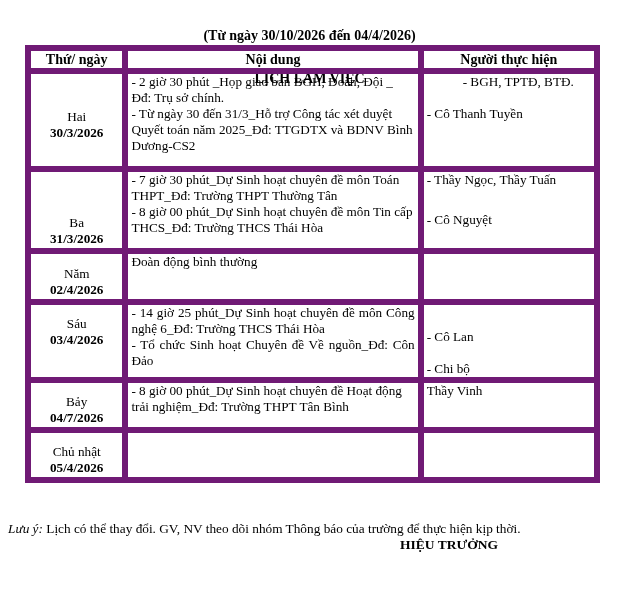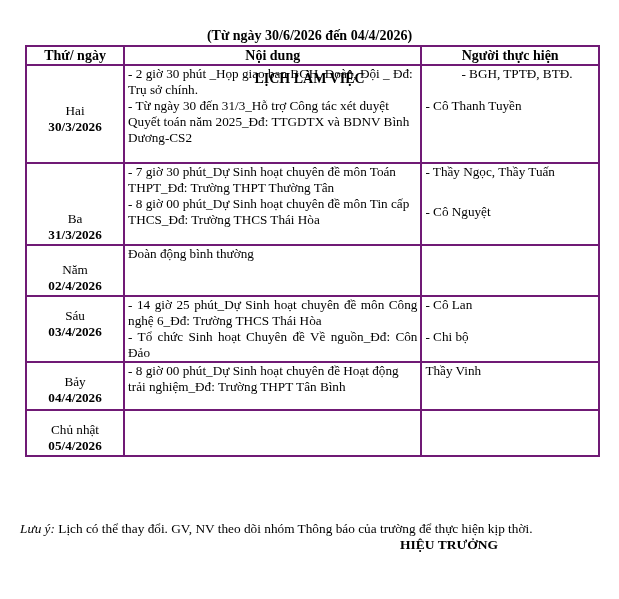--- a/index.html
+++ b/index.html
@@ -2,38 +2,38 @@
 <html><head>
 <meta charset="utf-8">
 <style>
   html, body { margin:0; padding:0; background:#ffffff; }
   body { width:619px; height:599px; position:relative; overflow:hidden;
          font-family:"Liberation Serif", "DejaVu Serif", serif; color:#000; }
   .title { position:absolute; left:0; width:619px; text-align:center; font-weight:bold; font-size:14px; line-height:15px; }
   .t1 { top:26px;margin-top:45px; }
   .t2 { top:28px; }
   table.sched { position:absolute; left:25px; top:45px; border-collapse:collapse; table-layout:fixed; width:575px; }
-  table.sched td, table.sched th { border:2px solid #701a75; font-size:13.2px; line-height:16px; vertical-align:top; padding:0 3px; }
+  table.sched td, table.sched th { border:6px solid #701a75; font-size:13.2px; line-height:16px; vertical-align:top; padding:0 3px; }
   table.sched th { font-weight:bold; text-align:center; height:17px; vertical-align:middle; font-size:14px; }
   .c1 { width:95px; } .c2 { width:288px; } .c3 { width:172px; }
   td.day { text-align:center; vertical-align:bottom !important; padding-bottom:1px !important; }
   td.day.top { vertical-align:top !important; }
   td.day .dname { display:block;margin-top:11px; }
   td.day .ddate { display:block; font-weight:bold; }
   .line { display:block; }
   .just { text-align:justify; }
-  .note { position:absolute; left:20px; top:521px; font-size:13.3px; line-height:16px; white-space:nowrap;text-align:center; }
+  .note { position:absolute; left:8px; top:521px; font-size:13.3px; line-height:16px; white-space:nowrap;text-align:center; }
   .note i { font-style:italic; }
   .sign { position:absolute; left:400px; top:537px; font-size:13.5px; font-weight:bold; }
 </style>
 </head>
 <body>
 
 <div class="title t1">LỊCH LÀM VIỆC</div>
-<div class="title t2">(Từ ngày 30/6/2026 đến 04/4/2026)</div>
+<div class="title t2">(Từ ngày 30/10/2026 đến 04/4/2026)</div>
 
 <table class="sched">
   <colgroup>
       <col class="c1">
       <col class="c2">
       <col class="c3">
     </colgroup>
   <thead>
     <tr>
       <th>Thứ/ ngày</th>
@@ -88,29 +88,29 @@
     <tr style="height:66px;">
       <td class="day top">
         <span class="dname">Sáu</span>
         <span class="ddate">03/4/2026</span>
       </td>
       <td class="just">
         <span class="line">- 14 giờ 25 phút_Dự Sinh hoạt chuyên đề môn Công nghệ 6_Đđ: Trường THCS Thái Hòa</span>
         <span class="line">- Tổ chức Sinh hoạt Chuyên đề Về nguồn_Đđ: Côn Đảo</span>
       </td>
       <td>
-        <span class="line" style="margin-bottom:16px;">- Cô Lan</span>
+        <span class="line" style="margin-bottom:16px;margin-top:24px;">- Cô Lan</span>
         <span class="line">- Chi bộ</span>
       </td>
     </tr>
 
     <tr style="height:48px;">
       <td class="day top">
         <span class="dname">Bảy</span>
-        <span class="ddate">04/4/2026</span>
+        <span class="ddate">04/7/2026</span>
       </td>
       <td>
         <span class="line">- 8 giờ 00 phút_Dự Sinh hoạt chuyên đề Hoạt động trải nghiệm_Đđ: Trường THPT Tân Bình</span>
       </td>
       <td>
         <span class="line">Thầy Vinh</span>
       </td>
     </tr>
 
     <tr style="height:44px;">

